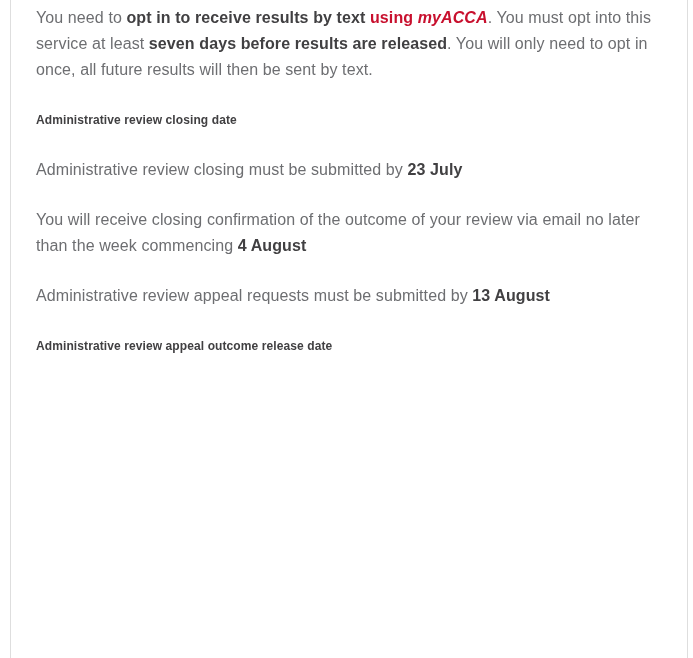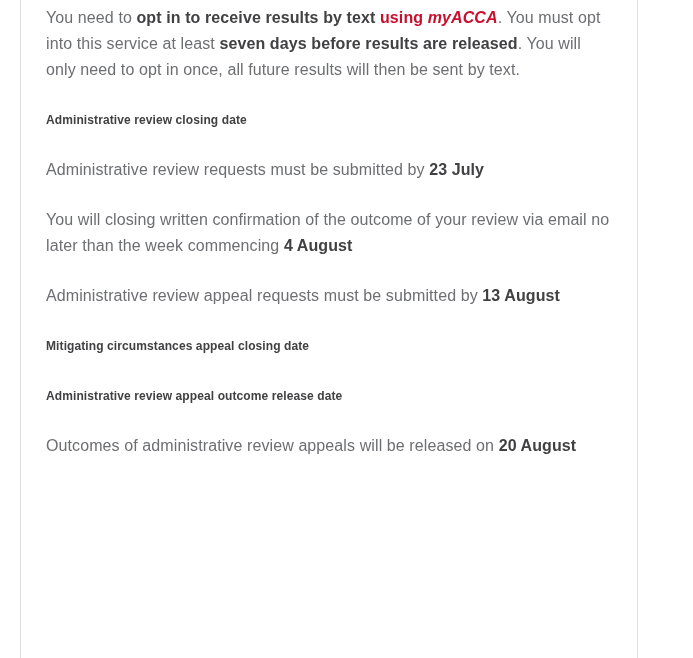--- a/index.html
+++ b/index.html
@@ -17,22 +17,22 @@
     font-family: "Liberation Sans", "DejaVu Sans", sans-serif;
   }
   .page {
     width: 693px;
     height: 658px;
     overflow: hidden;
     background: var(--bg);
     position: relative;
   }
   .card {
-    margin-left: 20px;
-    width: 618px;
+    margin-left: 10px;
+    width: 678px;
     min-height: 658px;
     border-left: 1px solid var(--border);
     border-right: 1px solid var(--border);
     padding: 5px 26px 0 25px;
     background: var(--bg);
   }
   .para {
     margin: 0 0 24px 0;
     font-size: 16px;
     line-height: 26px;
@@ -60,21 +60,19 @@
   .i { font-style: italic; }
 </style>
 </head>
 <body>
 
 <div class="page">
   <article class="card">
     <p class="para" id="intro"><span>You need to </span><span class="b">opt in to receive results by text</span><span> </span><a class="link" href="#"><span>using </span><span class="i">myACCA</span></a><span>. You must opt into this service at least </span><span class="b">seven days before results are released</span><span>. You will only need to opt in once, all future results will then be sent by text.</span></p>
     <div id="sections">
         <h3 class="section-heading">Administrative review closing date</h3>
-        <p class="para"><span>Administrative review requests must be submitted by </span><span class="b">23 July</span></p>
-        <p class="para"><span>You will closing written confirmation of the outcome of your review via email no later than the week commencing </span><span class="b">4 August</span></p>
+        <p class="para"><span>Administrative review closing must be submitted by </span><span class="b">23 July</span></p>
+        <p class="para"><span>You will receive closing confirmation of the outcome of your review via email no later than the week commencing </span><span class="b">4 August</span></p>
         <p class="para"><span>Administrative review appeal requests must be submitted by </span><span class="b">13 August</span></p>
-        <h3 class="section-heading">Mitigating circumstances appeal closing date</h3>
         <h3 class="section-heading">Administrative review appeal outcome release date</h3>
-        <p class="para"><span>Outcomes of administrative review appeals will be released on </span><span class="b">20 August</span></p>
       </div>
   </article>
 </div>
 
 </body></html>

